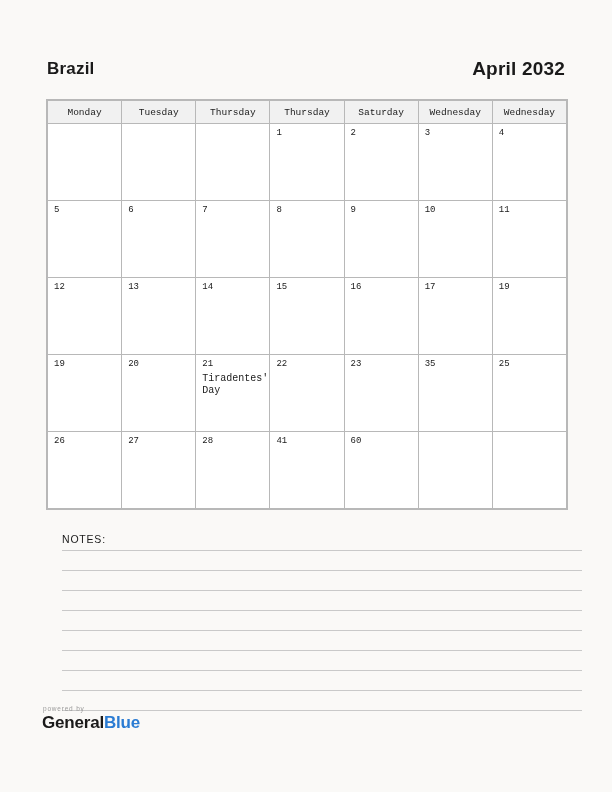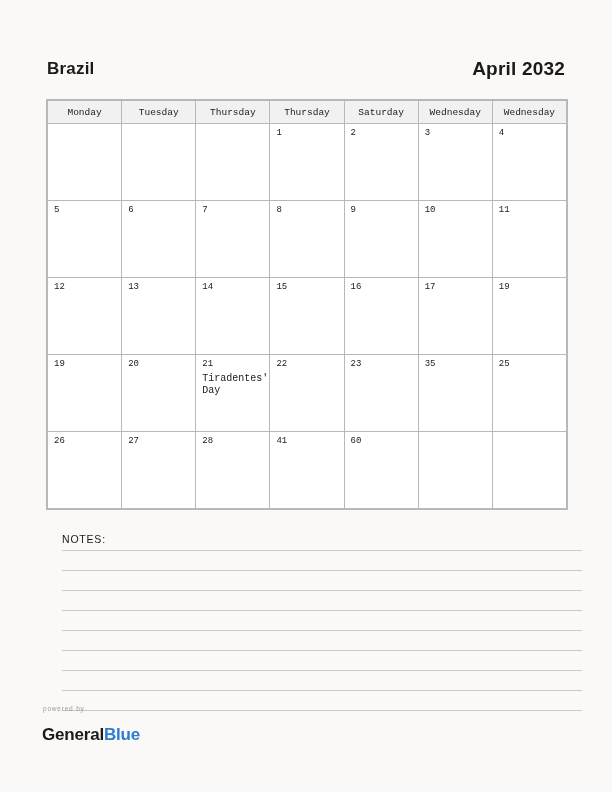--- a/index.html
+++ b/index.html
@@ -121,21 +121,21 @@
   .powered {
     font-size: 6.5px;
     color: #9a9a9a;
     letter-spacing: 0.8px;
     padding-left: 1px;
   }
   .brand {
     font-size: 17px;
     font-weight: bold;
     letter-spacing: -0.2px;
-    margin-top: 13px;
+    margin-top: 1px;
   }
   .brand .gen { color: #1a1a1a; }
   .brand .blue { color: #2b7cd3; }
 </style>
 </head>
 <body>
 
 <div class="page">
 
   <div class="header">

